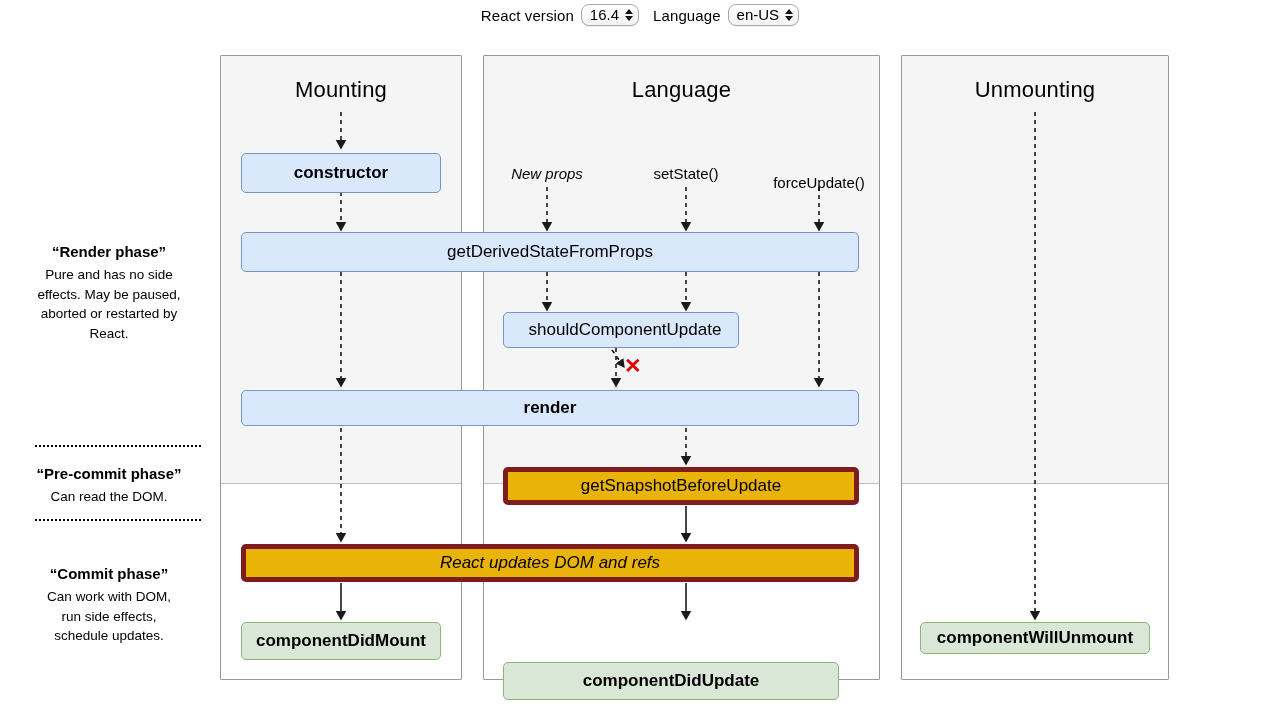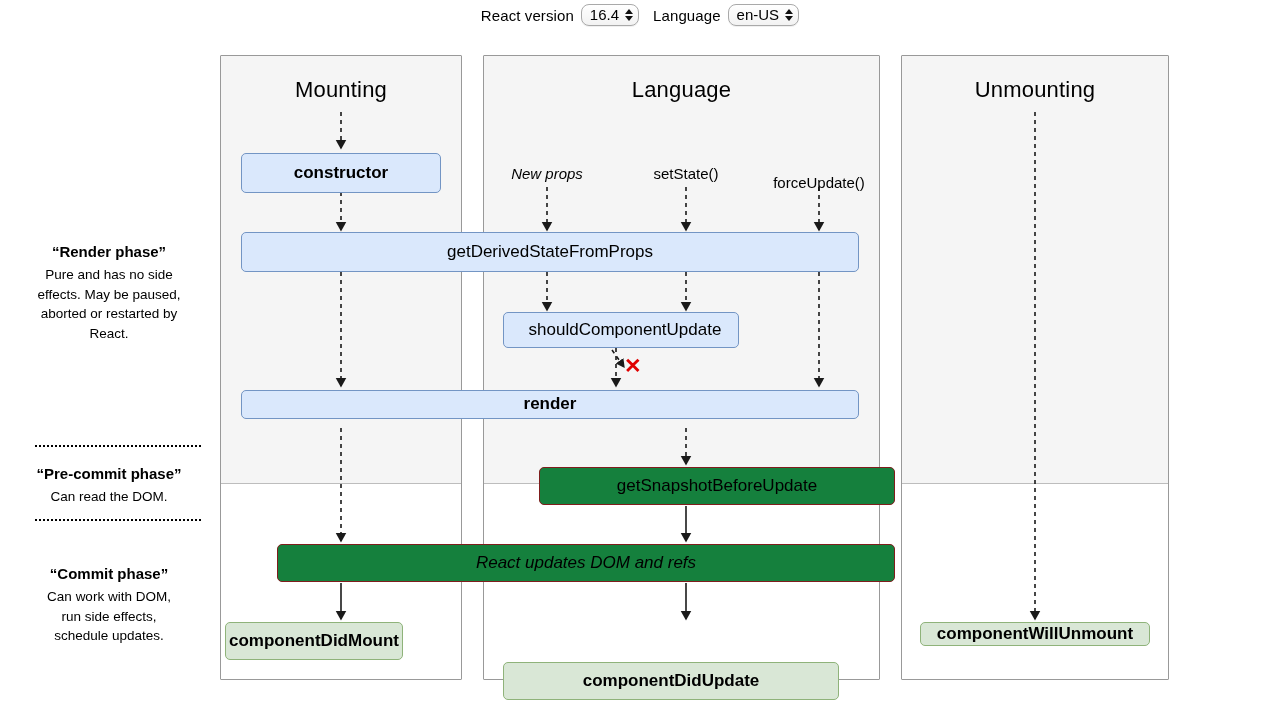--- a/index.html
+++ b/index.html
@@ -110,21 +110,21 @@
     position: absolute;
     display: flex;
     align-items: center;
     justify-content: center;
     border-radius: 5px;
     font-size: 17px;
     text-align: center;
     line-height: 1.1;
   }
   .box.blue   { background: #dae8fc; border: 1px solid #7395c4; }
-  .box.yellow { background: #15803d; border: 1px solid #7f1d1d; margin-left: 36px; }
+  .box.yellow { background: #eab308; border: 5px solid #7f1d1d; }
   .box.green  { background: #d9e7d6; border: 1px solid #8fb37a; }
   .box.bold   { font-weight: bold; }
   .box.italic { font-style: italic; }
 
   
   .trigger {
     position: absolute;
     text-align: center;
     font-size: 15px;
     color: #000;
@@ -275,28 +275,28 @@
     <div class="trigger italic" style="left:487px; top:165px; width:120px;">New props</div>
     <div class="trigger" style="left:626px; top:165px; width:120px;">setState()</div>
     <div class="trigger" style="left:759px; top:174px; width:120px;">forceUpdate()</div>
 
     <div class="box blue bold" style="left:241px; top:153px; width:200px; height:40px;">constructor</div>
 
     <div class="box blue" style="left:241px; top:232px; width:618px; height:40px;">getDerivedStateFromProps</div>
 
     <div class="box blue" style="left:503px; top:312px; width:236px; height:36px;padding-left:8px;">shouldComponentUpdate</div>
 
-    <div class="box blue bold" style="left:241px; top:390px; width:618px; height:29px;text-align:right;">render</div>
+    <div class="box blue bold" style="left:241px; top:390px; width:618px; height:36px;text-align:right;">render</div>
 
     <div class="box yellow" style="left:503px; top:467px; width:356px; height:38px;">getSnapshotBeforeUpdate</div>
 
     <div class="box yellow italic" style="left:241px; top:544px; width:618px; height:38px;">React updates DOM and refs</div>
 
-    <div class="box green bold" style="left:225px; top:622px; width:178px; height:38px;">componentDidMount</div>
+    <div class="box green bold" style="left:241px; top:622px; width:200px; height:38px;">componentDidMount</div>
 
     <div class="box green bold" style="left:503px; top:622px; width:336px; height:38px;margin-top:40px;">componentDidUpdate</div>
 
-    <div class="box green bold" style="left:920px; top:622px; width:230px; height:24px;text-align:center;">componentWillUnmount</div>
+    <div class="box green bold" style="left:920px; top:622px; width:230px; height:32px;text-align:center;">componentWillUnmount</div>
 
     <div style="position:absolute; left:624px; top:355px; font-size:21px; font-weight:bold; color:#e00000; line-height:1;">✕</div>
 
   </div>
 </div>
 
 </body></html>

